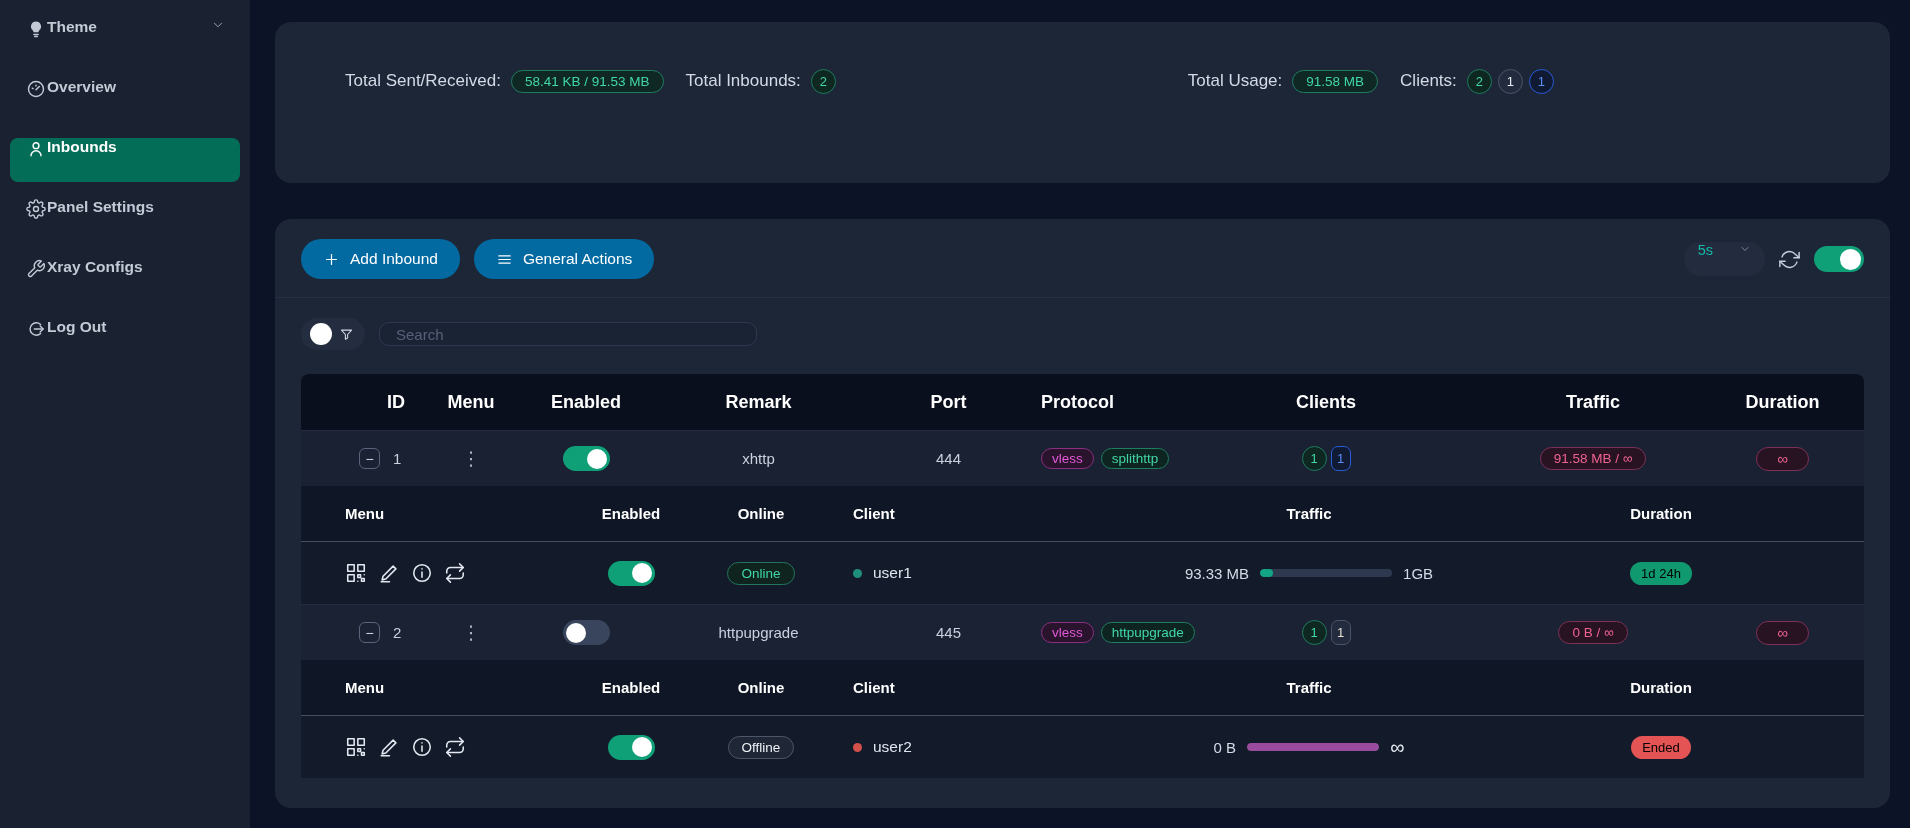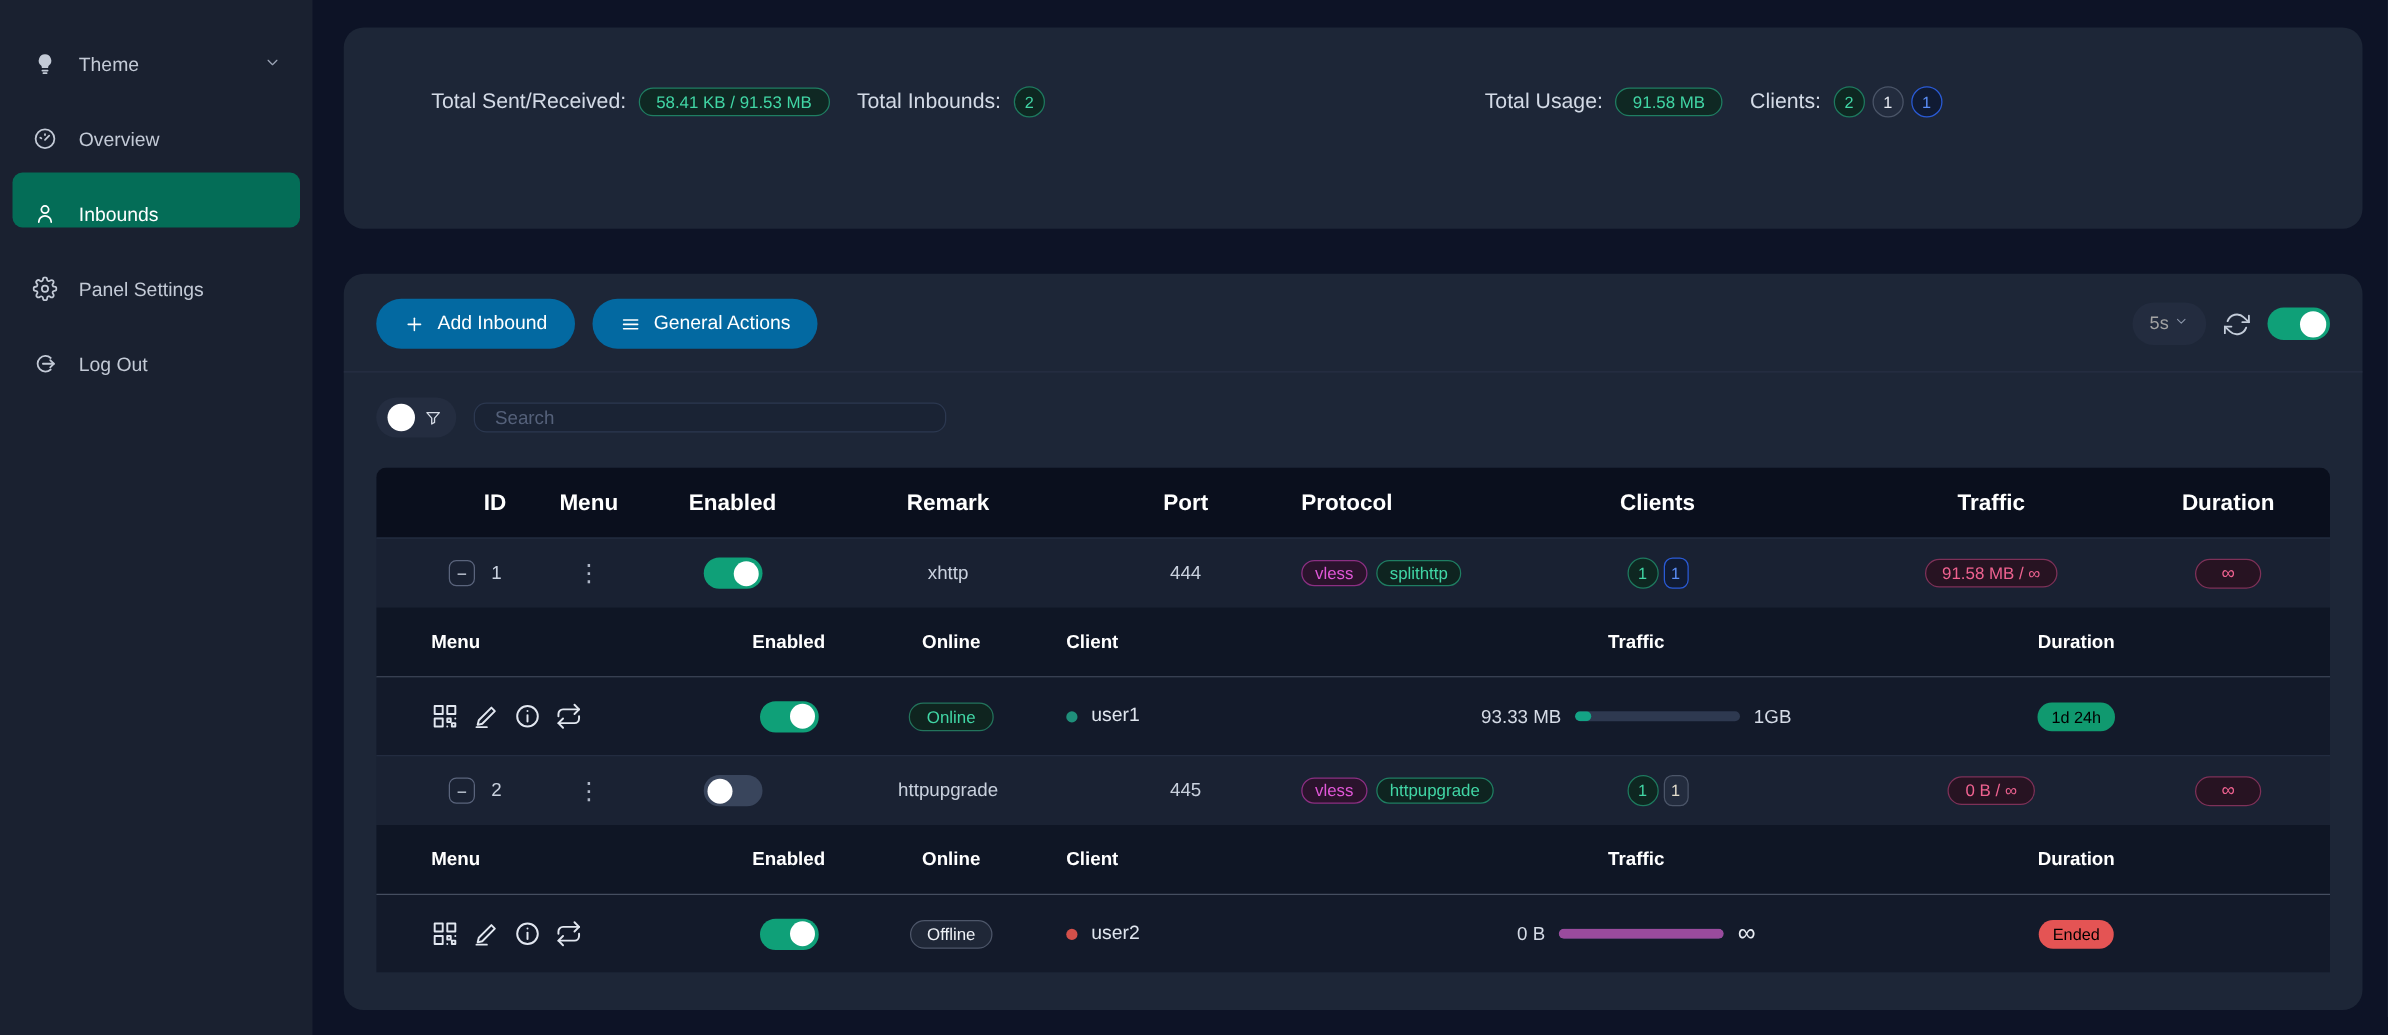--- a/index.html
+++ b/index.html
@@ -2,22 +2,22 @@
 <html><head>
 <meta charset="utf-8">
 <style>
   * { box-sizing: border-box; margin: 0; padding: 0; }
   html,body { width:1910px; height:828px; overflow:hidden; }
   body { font-family:"Liberation Sans", sans-serif; background:#0d1326; color:#dfe5ee; }
   .app { display:flex; width:1910px; height:828px; }
 
   
   .sidebar { width:250px; height:100%; background:#1a2130; padding-top:18px; flex-shrink:0; }
-  .side-item { display:flex; align-items:flex-end; gap:16px; height:44px; margin:0 10px 16px 10px;
-               padding:0 15px; border-radius:8px; color:#c3cad6; font-size:15.5px; font-weight:400; cursor:pointer; }
+  .side-item { display:flex; align-items:flex-start; height:44px; margin:0 10px 16px 10px;
+               padding:0 15px; border-radius:8px; color:#c3cad6; font-size:15.5px; font-weight:700; cursor:pointer; }
   .side-item .sicon { width:22px; height:22px; display:inline-flex; align-items:center; justify-content:center; }
   .side-item.active { background:#046d57; color:#ffffff; }
   .side-item .chev { margin-left:auto; color:#9aa3b4; }
   svg.ic { stroke:currentColor; fill:none; stroke-width:1.7; stroke-linecap:round; stroke-linejoin:round; }
 
   
   .main { flex:1; padding:22px 20px 0 25px; }
   .card { background:#1d2637; border-radius:16px; }
 
   
@@ -38,22 +38,22 @@
   .sqbadge.blue { color:#5b8ef7; border-color:#2a5bd7; background:#101b33; }
   .sqbadge.gray { color:#e3ddcc; border-color:#4b5568; background:#232c3e; }
   .badge-group { display:flex; align-items:center; gap:6px; }
 
   
   .panel-card { height:589px; padding:20px 26px 0 26px; }
   .toolbar { display:flex; align-items:center; gap:14px; }
   .btn { height:40px; border:none; border-radius:20px; background:#0369a1; color:#fff; font-size:15.5px;
          font-family:inherit; display:inline-flex; align-items:center; gap:10px; padding:0 22px; cursor:pointer; }
   .toolbar-right { margin-left:auto; display:flex; align-items:center; gap:14px; }
-  .select-pill { height:34px; background:#232c3f; border-radius:17px; display:flex; align-items:center;
-                 gap:4px; padding:0 14px; color:#a3a3a3; font-size:14.5px; cursor:pointer; }
+  .select-pill { height:34px; background:#232c3f; border-radius:17px; display:flex; align-items:flex-start;
+                 gap:26px; padding:0 14px; color:#14b8a6; font-size:14.5px; cursor:pointer; }
   .select-pill .chev { color:#8b96aa; }
   .refresh { color:#c3ccd9; display:inline-flex; cursor:pointer; }
   .switch { width:47px; height:25px; border-radius:13px; background:#39455c; position:relative; cursor:pointer; flex-shrink:0; }
   .switch.on { background:#0fa078; }
   .switch .knob { position:absolute; top:2.5px; left:3px; width:20px; height:20px; border-radius:50%; background:#fff; }
   .switch.on .knob { left:auto; right:3px; }
   .switch.lg { width:50px; height:26px; }
   .switch.lg .knob { width:21px; height:21px; }
   .divider { border-top:1px solid #272f44; margin:18px -26px 0 -26px; }
 
@@ -160,20 +160,28 @@
       <span class="sicon">
         <svg class="ic" width="20" height="20" viewBox="0 0 24 24" stroke-width="1.5">
             <circle cx="12" cy="12" r="3"></circle>
             <path d="M19.4 15a1.65 1.65 0 0 0 .33 1.82l.06.06a2 2 0 1 1-2.83 2.83l-.06-.06a1.65 1.65 0 0 0-1.82-.33 1.65 1.65 0 0 0-1 1.51V21a2 2 0 1 1-4 0v-.09A1.65 1.65 0 0 0 9 19.4a1.65 1.65 0 0 0-1.82.33l-.06.06a2 2 0 1 1-2.83-2.83l.06-.06a1.65 1.65 0 0 0 .33-1.82 1.65 1.65 0 0 0-1.51-1H3a2 2 0 1 1 0-4h.09A1.65 1.65 0 0 0 4.6 9a1.65 1.65 0 0 0-.33-1.82l-.06-.06a2 2 0 1 1 2.83-2.83l.06.06a1.65 1.65 0 0 0 1.82.33H9a1.65 1.65 0 0 0 1-1.51V3a2 2 0 1 1 4 0v.09a1.65 1.65 0 0 0 1 1.51 1.65 1.65 0 0 0 1.82-.33l.06-.06a2 2 0 1 1 2.83 2.83l-.06.06a1.65 1.65 0 0 0-.33 1.82V9a1.65 1.65 0 0 0 1.51 1H21a2 2 0 1 1 0 4h-.09a1.65 1.65 0 0 0-1.51 1z"></path>
           </svg>
       </span>
       <span>Panel Settings</span>
     </div>
     <div class="side-item">
       <span class="sicon">
+        <svg class="ic" width="20" height="20" viewBox="0 0 24 24" stroke-width="1.5">
+            <path d="M14.7 6.3a1 1 0 0 0 0 1.4l1.6 1.6a1 1 0 0 0 1.4 0l3.77-3.77a6 6 0 0 1-7.94 7.94l-6.91 6.91a2.12 2.12 0 0 1-3-3l6.91-6.91a6 6 0 0 1 7.94-7.94l-3.76 3.76z"></path>
+          </svg>
+      </span>
+      <span>Xray Configs</span>
+    </div>
+    <div class="side-item">
+      <span class="sicon">
         <svg class="ic" width="20" height="20" viewBox="0 0 24 24">
             <path d="M17.5 6.5A7.5 7.5 0 1 0 17.5 17.5"></path>
             <line x1="10" y1="12" x2="20.5" y2="12"></line>
             <polyline points="17 8.5 20.5 12 17 15.5"></polyline>
           </svg>
       </span>
       <span>Log Out</span>
     </div>
   </aside>
 

